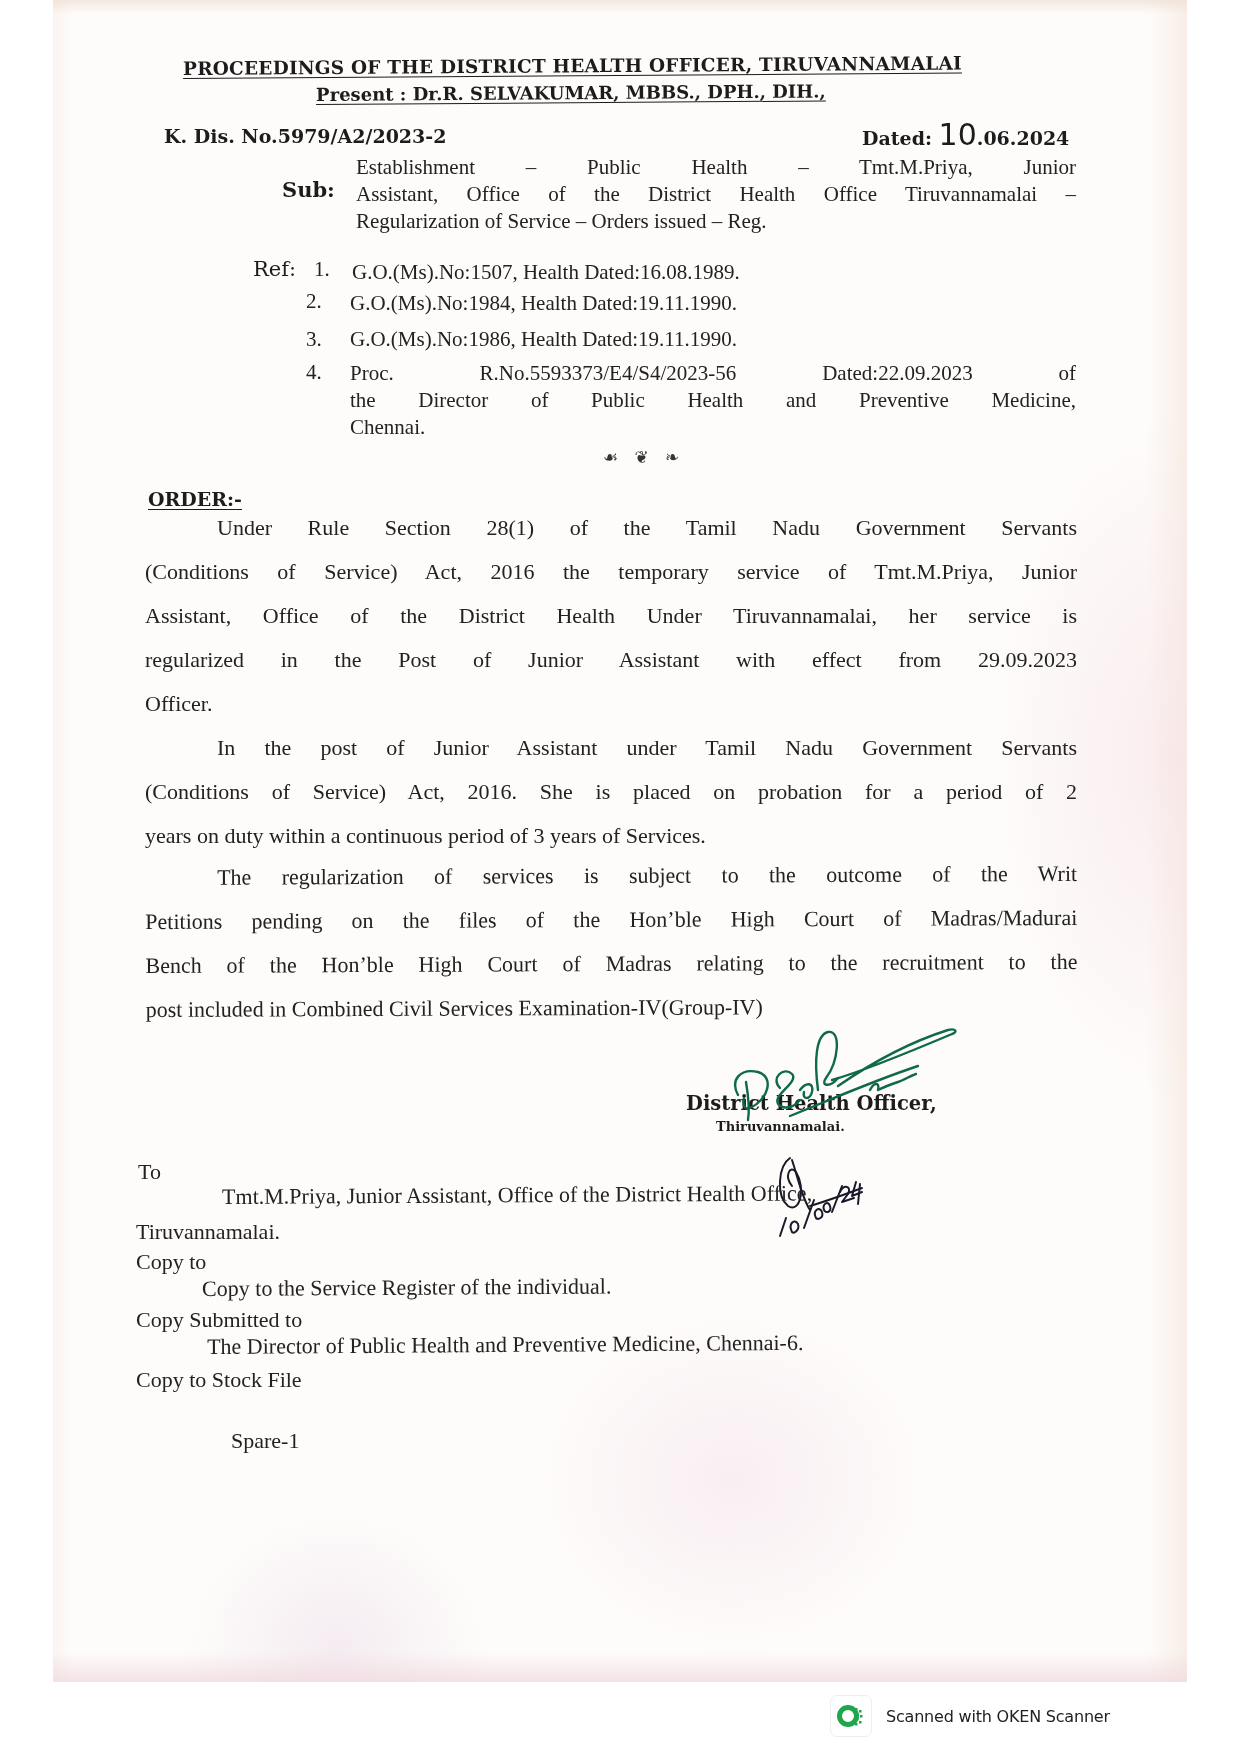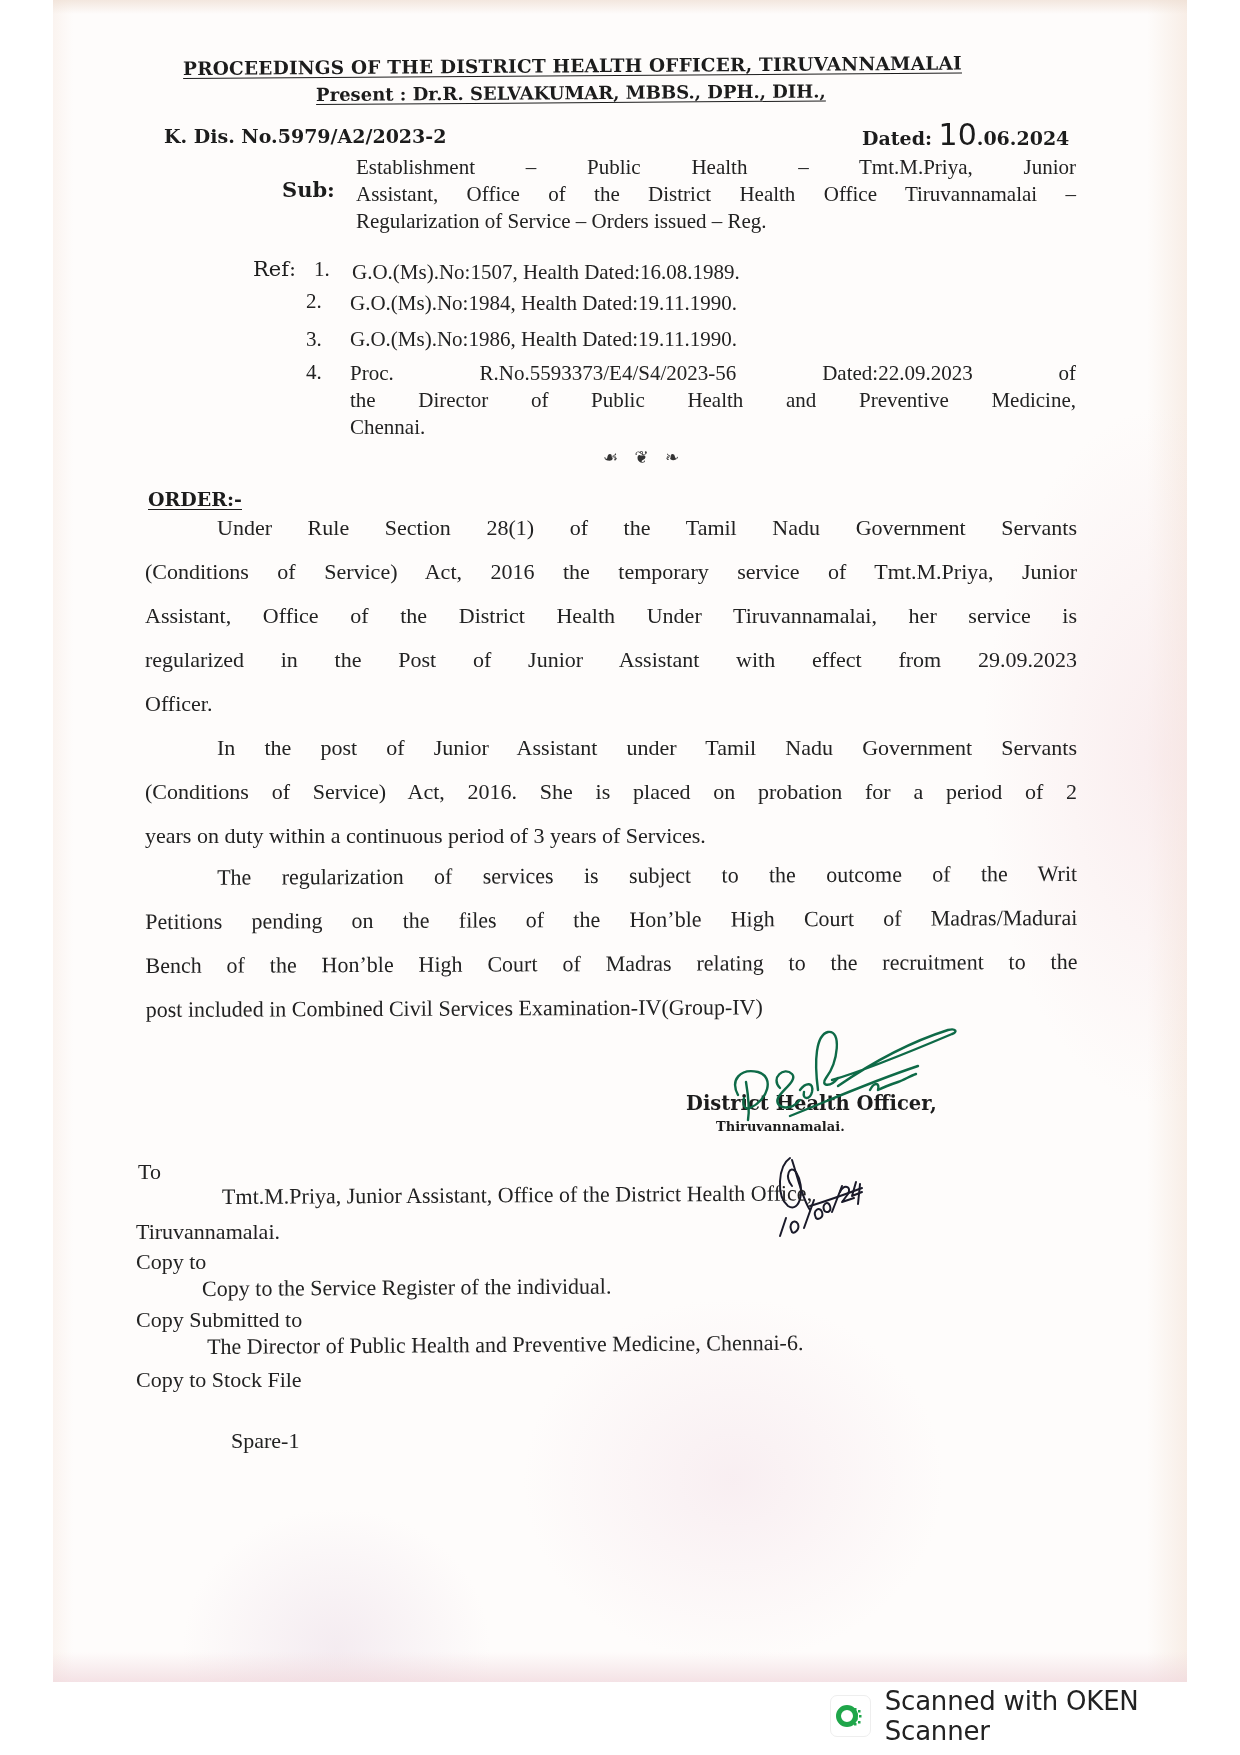--- a/index.html
+++ b/index.html
@@ -94,21 +94,21 @@
   .cc2-item { left: 207px; top: 1334px; transform: rotate(-0.4deg); transform-origin: left top; }
   .cc3 { left: 136px; top: 1367px; }
   .spare { left: 231px; top: 1396px; margin-top: 32px; }
 
   
   .footer { position: absolute; left: 830px; top: 1692px; height: 48px; display: flex; align-items: center; gap: 14px; }
   .footer-logo {
     width: 40px; height: 40px; border: 1px solid #eeeeee; border-radius: 7px; background: #fff;
     display: flex; align-items: center; justify-content: center;
   }
-  .footer-text { font-family: "DejaVu Sans", sans-serif; font-size: 26px; color: #222; letter-spacing: -0.2px; }
+  .footer-text { font-family: "DejaVu Sans", sans-serif; font-size: 16px; color: #222; letter-spacing: -0.2px; }
 </style>
 </head>
 <body>
 
 <div class="paper"></div>
 
 <div class="abs hdr-title">PROCEEDINGS OF THE DISTRICT HEALTH OFFICER, TIRUVANNAMALAI</div>
 <div class="abs hdr-present">Present : Dr.R. SELVAKUMAR, MBBS., DPH., DIH.,</div>
 <div class="abs ref-no">K. Dis. No.5979/A2/2023-2</div>
 <div class="abs dated">

